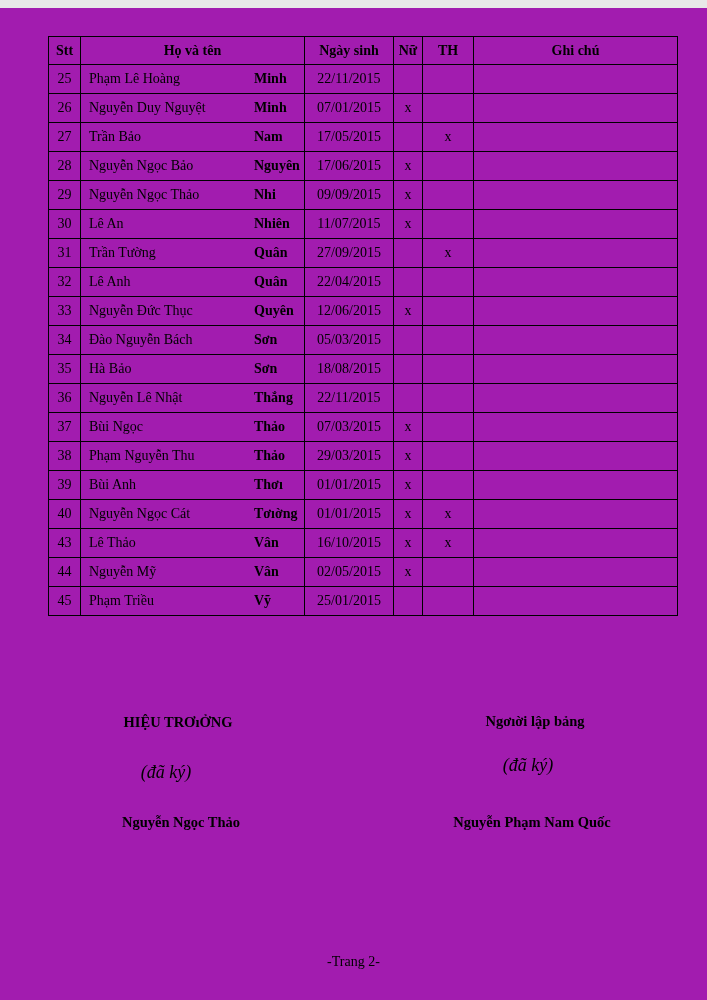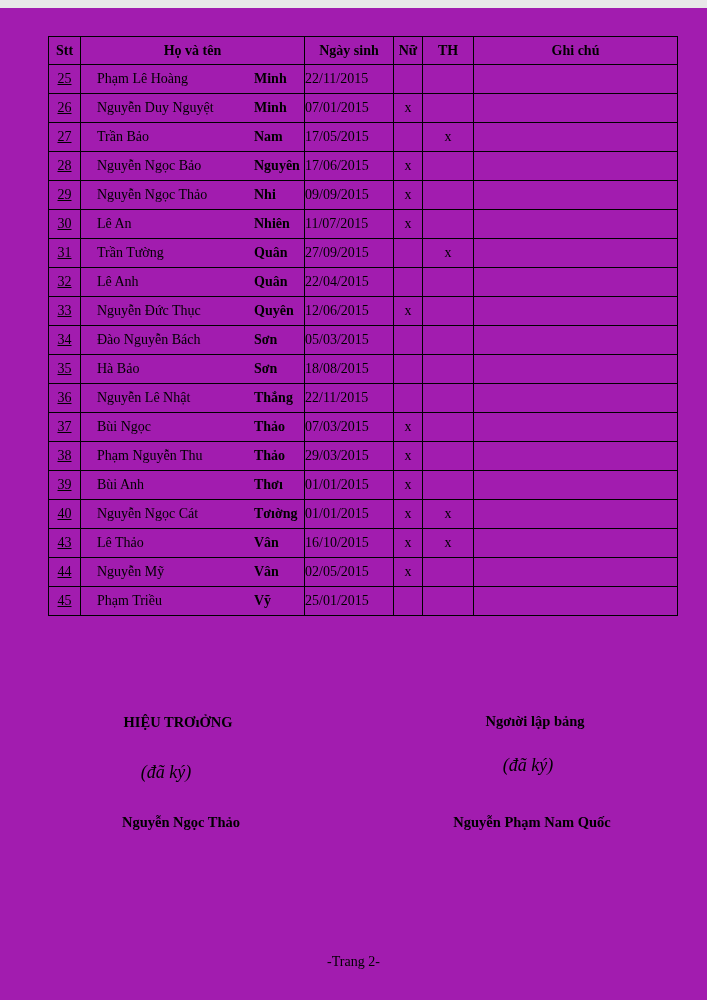--- a/index.html
+++ b/index.html
@@ -24,28 +24,28 @@
     padding:0;
     vertical-align:middle;
     overflow:hidden;
   }
   .student-table th {
     height:27px;
     font-weight:bold;
     text-align:center;
   }
   .student-table td { height:28px; }
-  td.c-stt  { text-align:center;text-decoration:underline; }
-  td.c-name { position:relative; padding-left:16px; text-align:left; }
+  td.c-stt  { text-align:center; }
+  td.c-name { position:relative; padding-left:8px; text-align:left; }
   td.c-name .giv {
     position:absolute; left:173px; top:50%;
     transform:translateY(-50%);
     font-weight:bold; white-space:nowrap;
   }
-  td.c-date { }
+  td.c-date { text-align:center; }
   td.c-mark { text-align:center; }
   .sig {
     position:absolute;
     width:240px;
     text-align:center;
     white-space:nowrap;
   }
   .sig-title { font-weight:bold; font-size:14.5px; }
   .sig-signed { font-style:italic; font-size:18px; }
   .sig-name { font-weight:bold; font-size:14.5px; }

